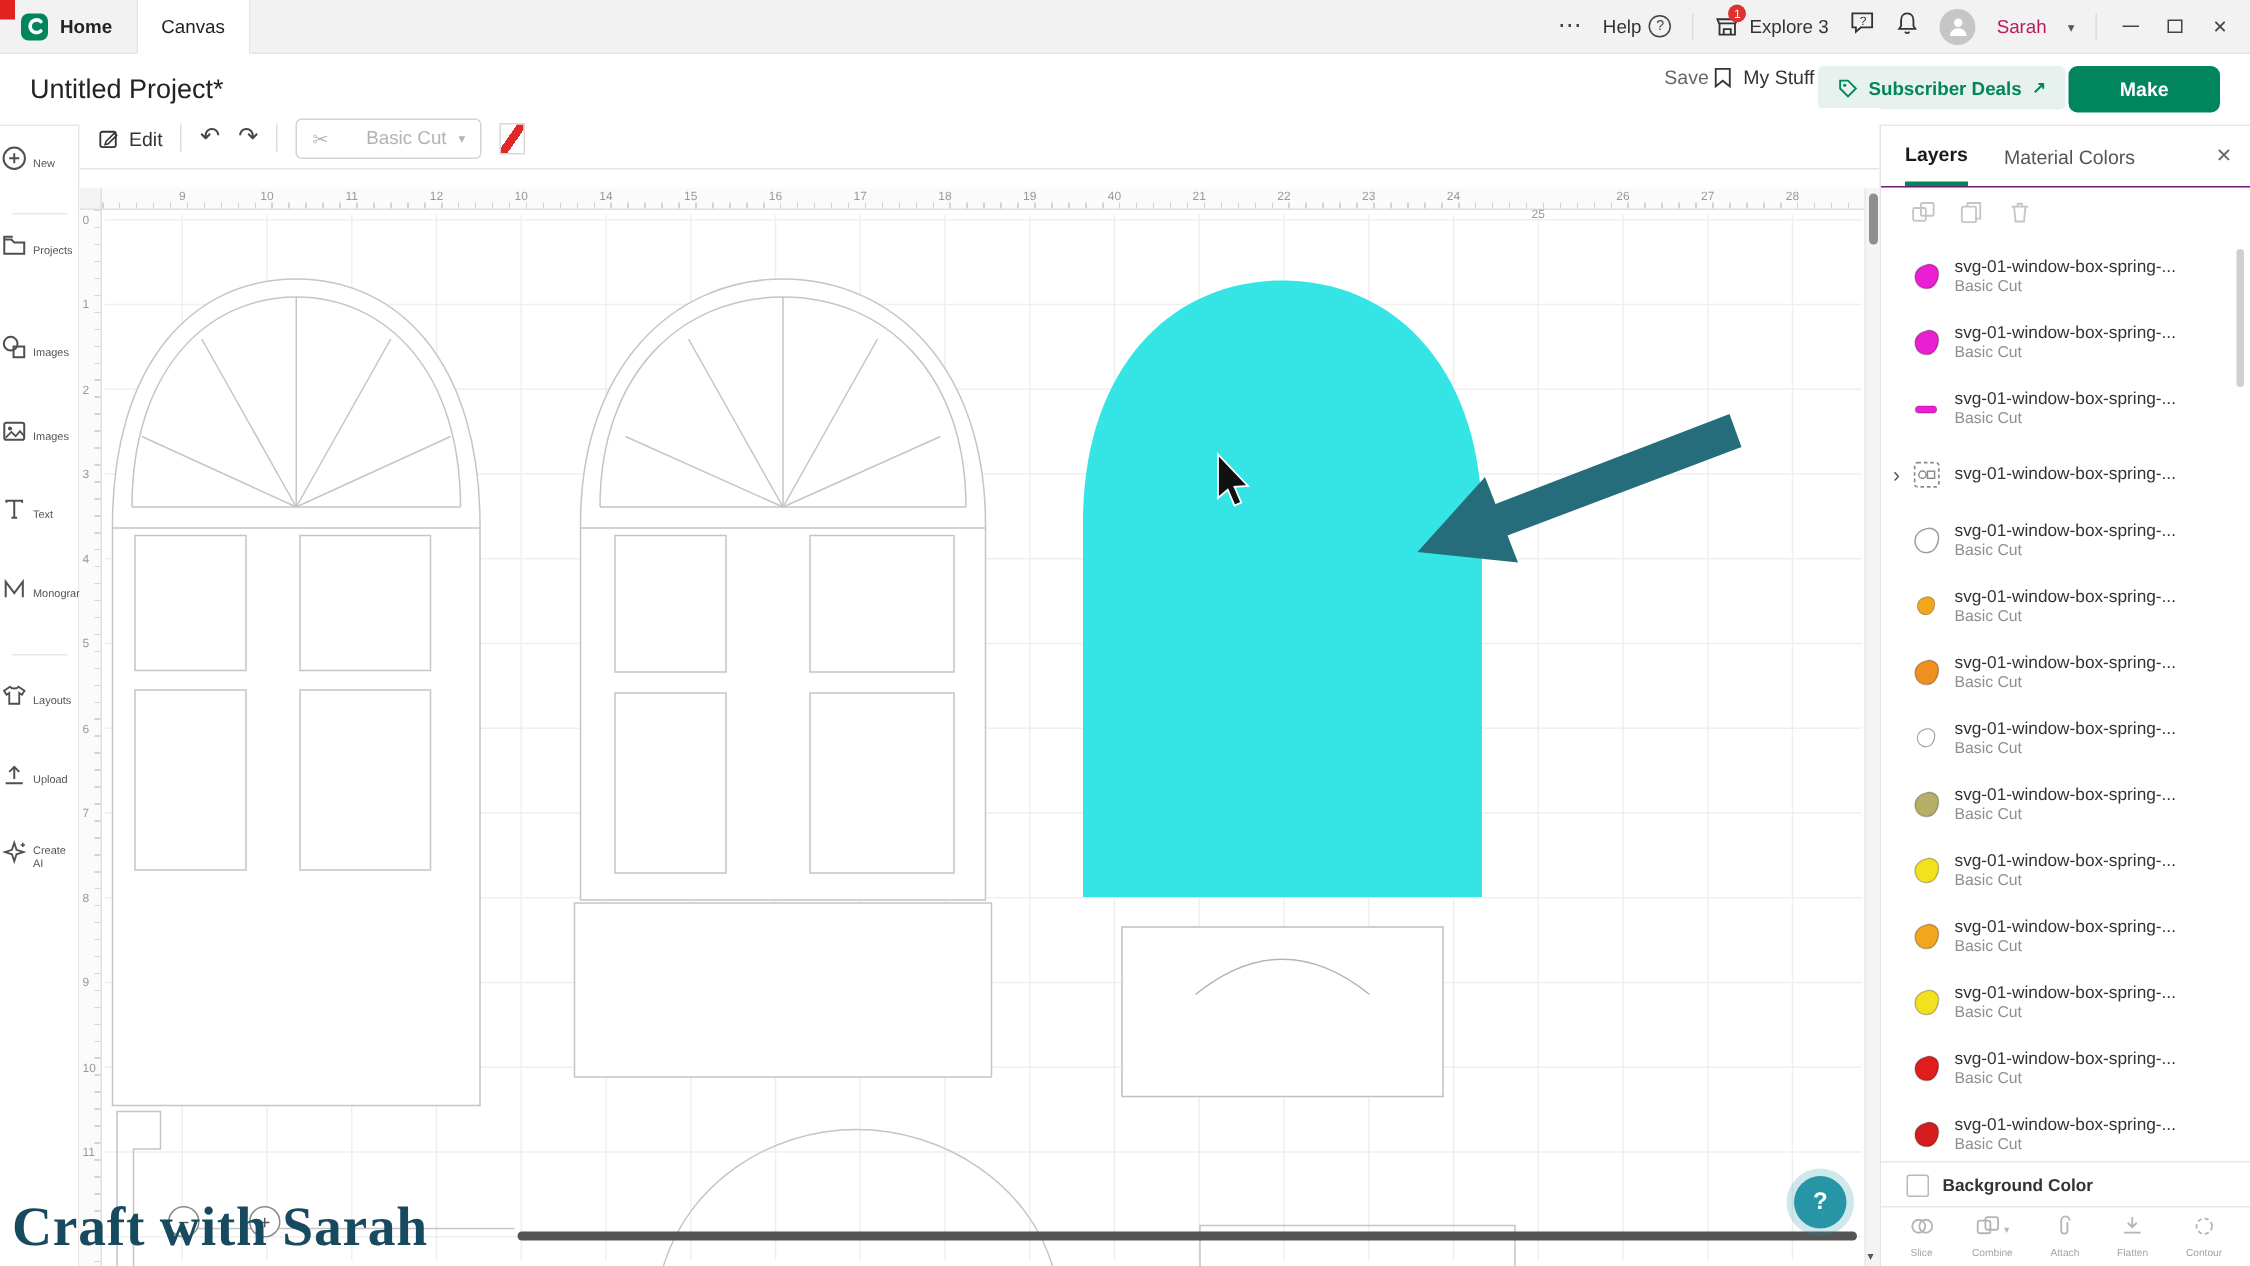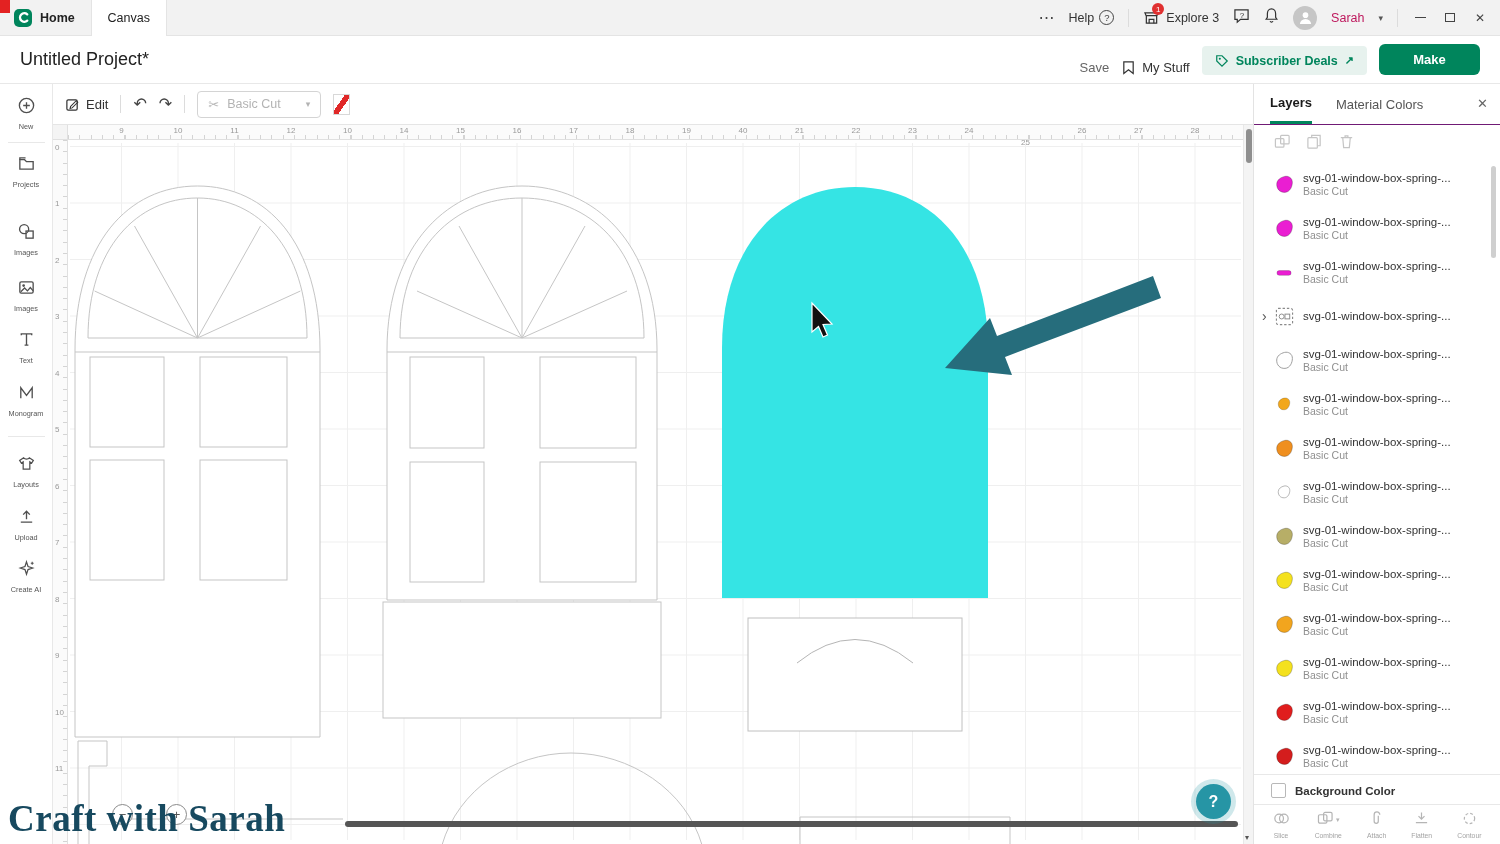--- a/index.html
+++ b/index.html
@@ -32,42 +32,42 @@
   .chev-d { font-size:9px; color:#555; }
   .winbtn { width:16px; display:flex; align-items:center; justify-content:center; color:#444; cursor:pointer; }
   .min-line { width:11px; height:1.6px; background:#444; display:inline-block; }
   .max-box  { width:10px; height:9px; border:1.5px solid #444; display:inline-block; }
   .close-x  { font-size:12px; color:#444; }
 
   
   .header { position:absolute; left:0; top:36px; width:1500px; height:48px; background:#fff;
             border-bottom:1px solid #e8e8e8; display:flex; align-items:center; }
   .ptitle { margin-left:20px; font-size:18px; color:#222; }
-  .hright { margin-left:auto; display:flex; align-items:flex-end; gap:12px; margin-right:20px; }
+  .hright { margin-left:auto; display:flex; align-items:flex-start; gap:2px; margin-right:20px; }
   .savetxt { font-size:13px; color:#666; cursor:pointer; }
   .mystuff { display:flex; align-items:center; gap:6px; font-size:13px; color:#333; cursor:pointer; }
   .pill { display:flex; align-items:center; gap:7px; background:#e7f2ee; border-radius:4px; height:29px;
           padding:0 13px; font-size:12.5px; font-weight:bold; cursor:pointer; }
   .makebtn { width:101px; height:31px; border:none; border-radius:6px; color:#fff; font-size:13px; font-weight:bold;
              font-family:"Liberation Sans",sans-serif; cursor:pointer; }
 
   
-  .toolbar { position:absolute; left:53px; top:84px; width:1200px; height:41px; background:#fff;
-             border-bottom:1px solid #e5e5e5; display:flex; align-items:center; gap:12px; padding-left:12px; }
+  .toolbar { position:absolute; left:53px; top:72px; width:1200px; height:41px; background:#fff;
+             border-bottom:1px solid #e5e5e5; display:flex; align-items:center; gap:12px; padding-left:12px;text-align:right; }
   .editbtn { display:flex; align-items:center; gap:6px; font-size:13px; color:#333; cursor:pointer; }
   .histbtn { font-size:16px; color:#444; cursor:pointer; line-height:1; }
   .linetype { display:flex; align-items:center; gap:8px; border:1px solid #d4d4d4; border-radius:4px;
               height:27px; padding:0 10px; width:124px; color:#b3b3b3; font-size:12.5px; cursor:default; }
   .linetype .cut-label { flex:1; }
   .swatch { width:17px; height:21px; border:1px solid #d8d8d8; background:
             linear-gradient(125deg, transparent 38%, #e02828 38%, #e02828 62%, transparent 62%), #fff; cursor:pointer; }
 
   
   .sidebar { position:absolute; left:0; top:84px; width:53px; height:760px; background:#fff; border-right:1px solid #e8e8e8; }
-  .side-item { position:absolute; left:0; width:52px; display:flex; flex-direction:column; align-items:center; gap:3px; cursor:pointer; }
+  .side-item { position:absolute; left:0; width:52px; display:flex; flex-direction:row; align-items:center; gap:3px; cursor:pointer; }
   .side-label { font-size:7.3px; color:#555; }
   .side-sep { position:absolute; left:8px; width:37px; height:1px; background:#e8e8e8; }
 
   
   .canvas-wrap { position:absolute; left:53px; top:125px; width:1200px; height:719px; background:#fff; overflow:hidden; }
   .ruler-corner { position:absolute; left:0; top:0; width:15px; height:15px; background:#f4f4f4; border-right:1px solid #e0e0e0; border-bottom:1px solid #e0e0e0; }
   .ruler-top { position:absolute; left:15px; top:0; width:1175px; height:15px; background:#fbfbfb; border-bottom:1px solid #e0e0e0; }
   .ruler-top::after { content:''; position:absolute; left:0; right:0; bottom:0; height:4px;
       background:repeating-linear-gradient(to right, #d4d4d4 0 1px, transparent 1px 11.3px); }
   .ruler-left { position:absolute; left:0; top:15px; width:15px; height:704px; background:#fbfbfb; border-right:1px solid #e0e0e0; }

